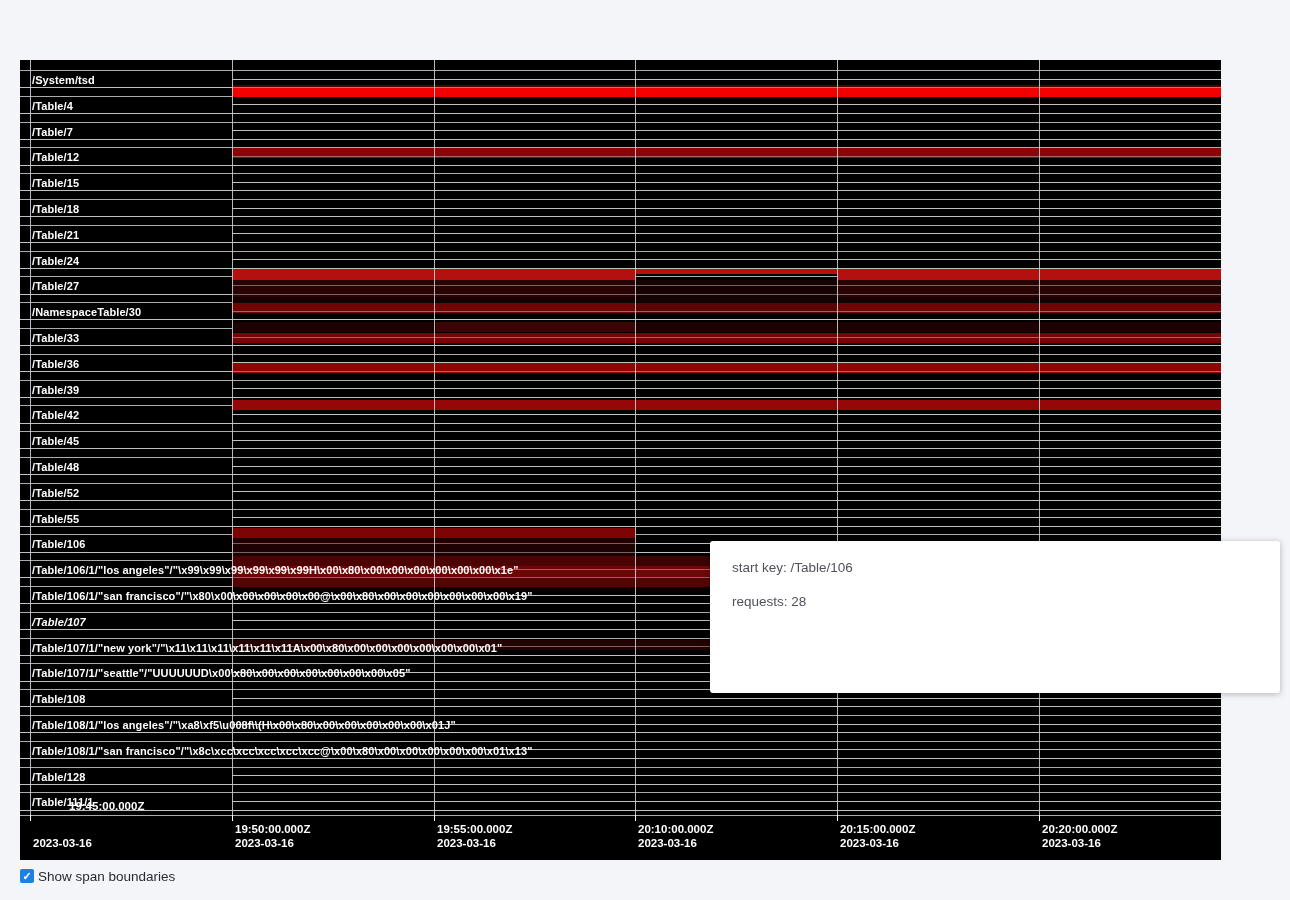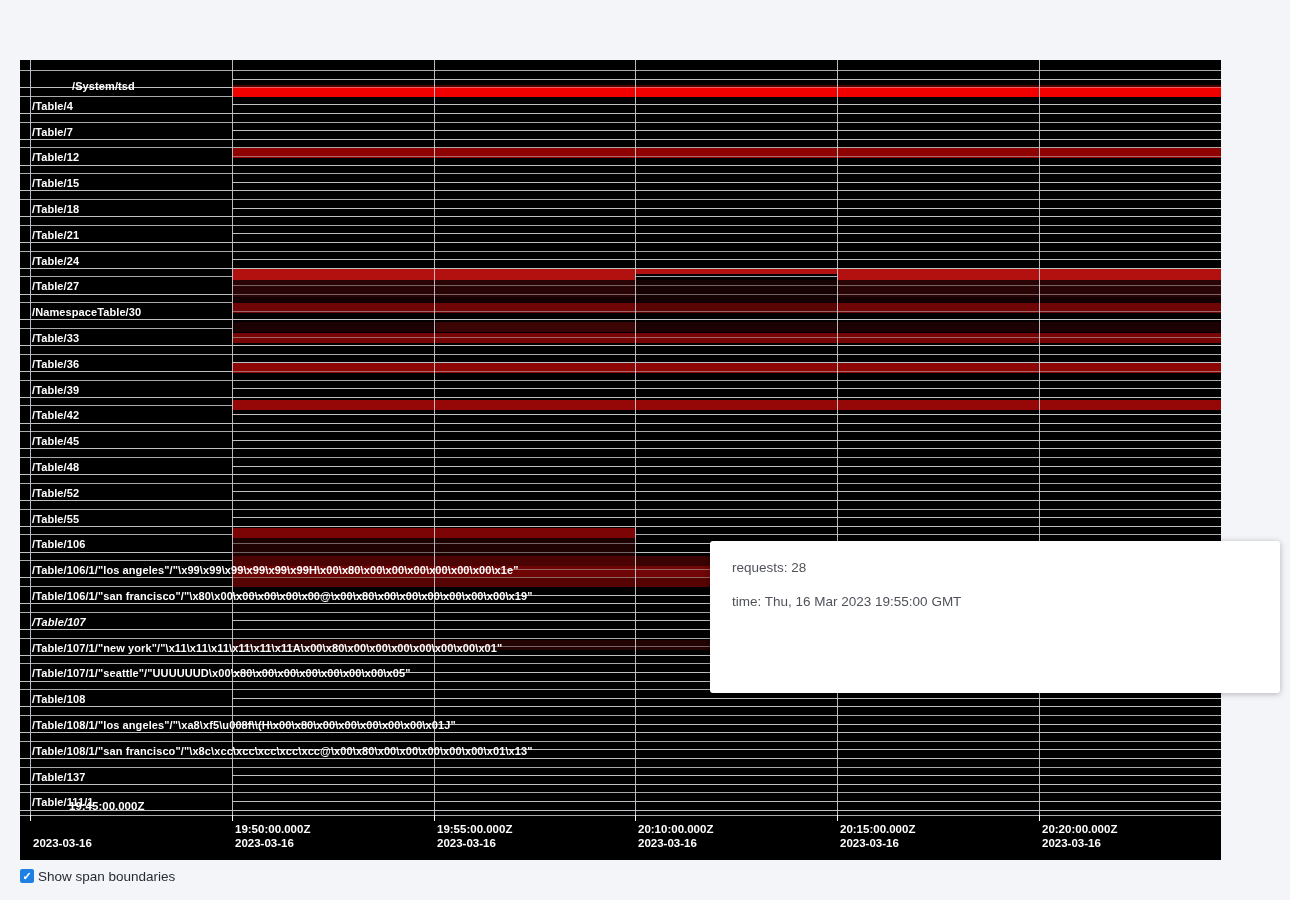--- a/index.html
+++ b/index.html
@@ -270,21 +270,21 @@
       <div class="vline" style="left: 212px; height: 755px;"></div>
       <div class="tick" style="left: 212px; top: 755px;"></div>
       <div class="vline" style="left: 414px; height: 755px;"></div>
       <div class="tick" style="left: 414px; top: 755px;"></div>
       <div class="vline" style="left: 615px; height: 755px;"></div>
       <div class="tick" style="left: 615px; top: 755px;"></div>
       <div class="vline" style="left: 817px; height: 755px;"></div>
       <div class="tick" style="left: 817px; top: 755px;"></div>
       <div class="vline" style="left: 1019px; height: 755px;"></div>
       <div class="tick" style="left: 1019px; top: 755px;"></div>
-      <div class="rowlabel" style="left: 12px; top: 20px; margin-left: 40px;">/System/tsd</div>
+      <div class="rowlabel" style="left: 12px; top: 14px;">/System/tsd</div>
       <div class="rowlabel" style="left: 12px; top: 39.8px;">/Table/4</div>
       <div class="rowlabel" style="left: 12px; top: 65.6px;">/Table/7</div>
       <div class="rowlabel" style="left: 12px; top: 91.4px;">/Table/12</div>
       <div class="rowlabel" style="left: 12px; top: 117.2px;">/Table/15</div>
       <div class="rowlabel" style="left: 12px; top: 143px;">/Table/18</div>
       <div class="rowlabel" style="left: 12px; top: 168.8px;">/Table/21</div>
       <div class="rowlabel" style="left: 12px; top: 194.6px;">/Table/24</div>
       <div class="rowlabel" style="left: 12px; top: 220.4px;">/Table/27</div>
       <div class="rowlabel" style="left: 12px; top: 246.2px;">/NamespaceTable/30</div>
       <div class="rowlabel" style="left: 12px; top: 272px;">/Table/33</div>
@@ -297,39 +297,39 @@
       <div class="rowlabel" style="left: 12px; top: 452.6px;">/Table/55</div>
       <div class="rowlabel" style="left: 12px; top: 478.4px;">/Table/106</div>
       <div class="rowlabel" style="left: 12px; top: 504.2px;">/Table/106/1/"los angeles"/"\x99\x99\x99\x99\x99\x99H\x00\x80\x00\x00\x00\x00\x00\x00\x1e"</div>
       <div class="rowlabel" style="left: 12px; top: 530px;">/Table/106/1/"san francisco"/"\x80\x00\x00\x00\x00\x00@\x00\x80\x00\x00\x00\x00\x00\x00\x19"</div>
       <div class="rowlabel" style="left: 12px; top: 555.8px; font-style: italic;">/Table/107</div>
       <div class="rowlabel" style="left: 12px; top: 581.6px;">/Table/107/1/"new york"/"\x11\x11\x11\x11\x11\x11A\x00\x80\x00\x00\x00\x00\x00\x00\x01"</div>
       <div class="rowlabel" style="left: 12px; top: 607.4px;">/Table/107/1/"seattle"/"UUUUUUD\x00\x80\x00\x00\x00\x00\x00\x00\x05"</div>
       <div class="rowlabel" style="left: 12px; top: 633.2px;">/Table/108</div>
       <div class="rowlabel" style="left: 12px; top: 659px;">/Table/108/1/"los angeles"/"\xa8\xf5\u008f\\(H\x00\x80\x00\x00\x00\x00\x00\x01J"</div>
       <div class="rowlabel" style="left: 12px; top: 684.8px;">/Table/108/1/"san francisco"/"\x8c\xcc\xcc\xcc\xcc\xcc@\x00\x80\x00\x00\x00\x00\x00\x01\x13"</div>
-      <div class="rowlabel" style="left: 12px; top: 710.6px;">/Table/137</div>
+      <div class="rowlabel" style="left: 12px; top: 710.6px;">/Table/128</div>
       <div class="rowlabel" style="left: 12px; top: 736.4px;">/Table/111/1</div>
       <div class="axislabel" style="left: 13px; top: 739px; margin-left: 36px;">19:45:00.000Z</div>
       <div class="axislabel" style="left: 13px; top: 776px;">2023-03-16</div>
       <div class="axislabel" style="left: 215px; top: 762px;">19:50:00.000Z</div>
       <div class="axislabel" style="left: 215px; top: 776px;">2023-03-16</div>
       <div class="axislabel" style="left: 417px; top: 762px;">19:55:00.000Z</div>
       <div class="axislabel" style="left: 417px; top: 776px;">2023-03-16</div>
       <div class="axislabel" style="left: 618px; top: 762px;">20:10:00.000Z</div>
       <div class="axislabel" style="left: 618px; top: 776px;">2023-03-16</div>
       <div class="axislabel" style="left: 820px; top: 762px;">20:15:00.000Z</div>
       <div class="axislabel" style="left: 820px; top: 776px;">2023-03-16</div>
       <div class="axislabel" style="left: 1022px; top: 762px;">20:20:00.000Z</div>
       <div class="axislabel" style="left: 1022px; top: 776px;">2023-03-16</div>
     </div>
 
   <div class="tooltip">
+    <div class="tline">start key: /Table/106</div>
     <div class="tline">requests: 28</div>
-    <div class="tline">time: Thu, 16 Mar 2023 19:55:00 GMT</div>
   </div>
 
   <div class="cbrow">
     <span class="checkbox">
       <span class="mark">✓</span>
     </span>
     <span class="cblabel">Show span boundaries</span>
   </div>
 
 </div>

